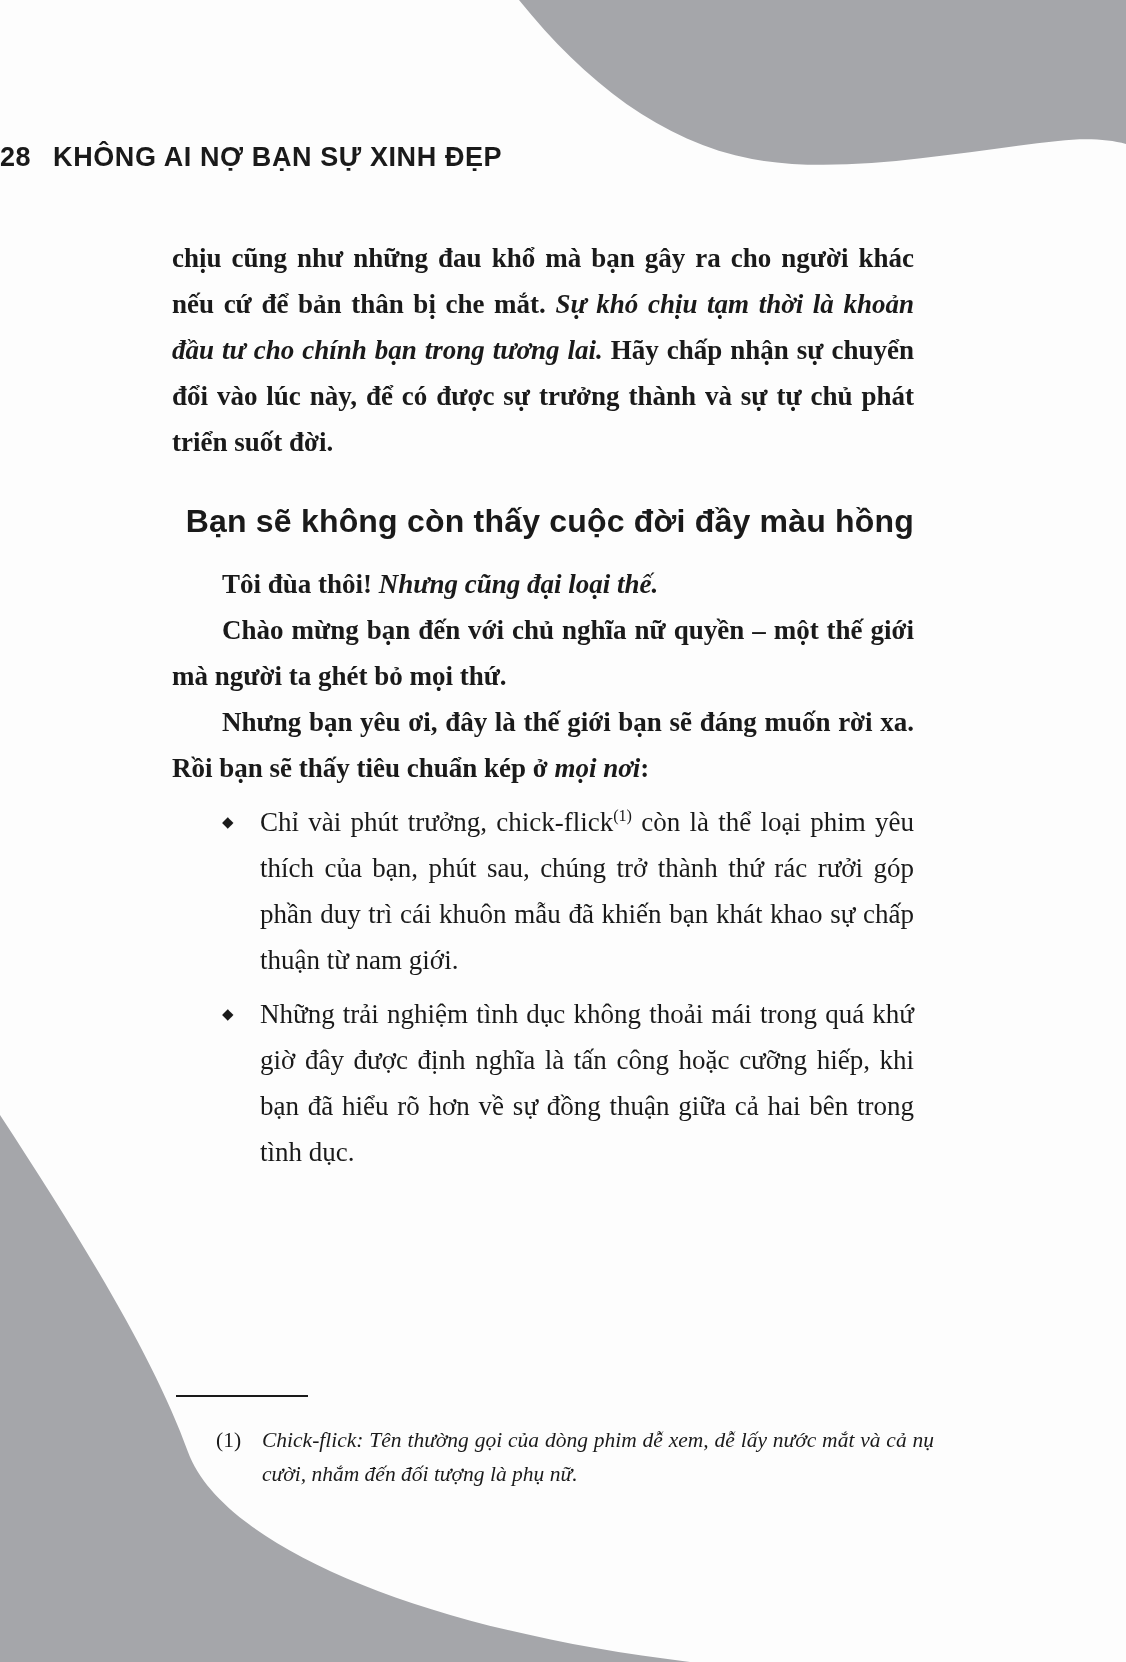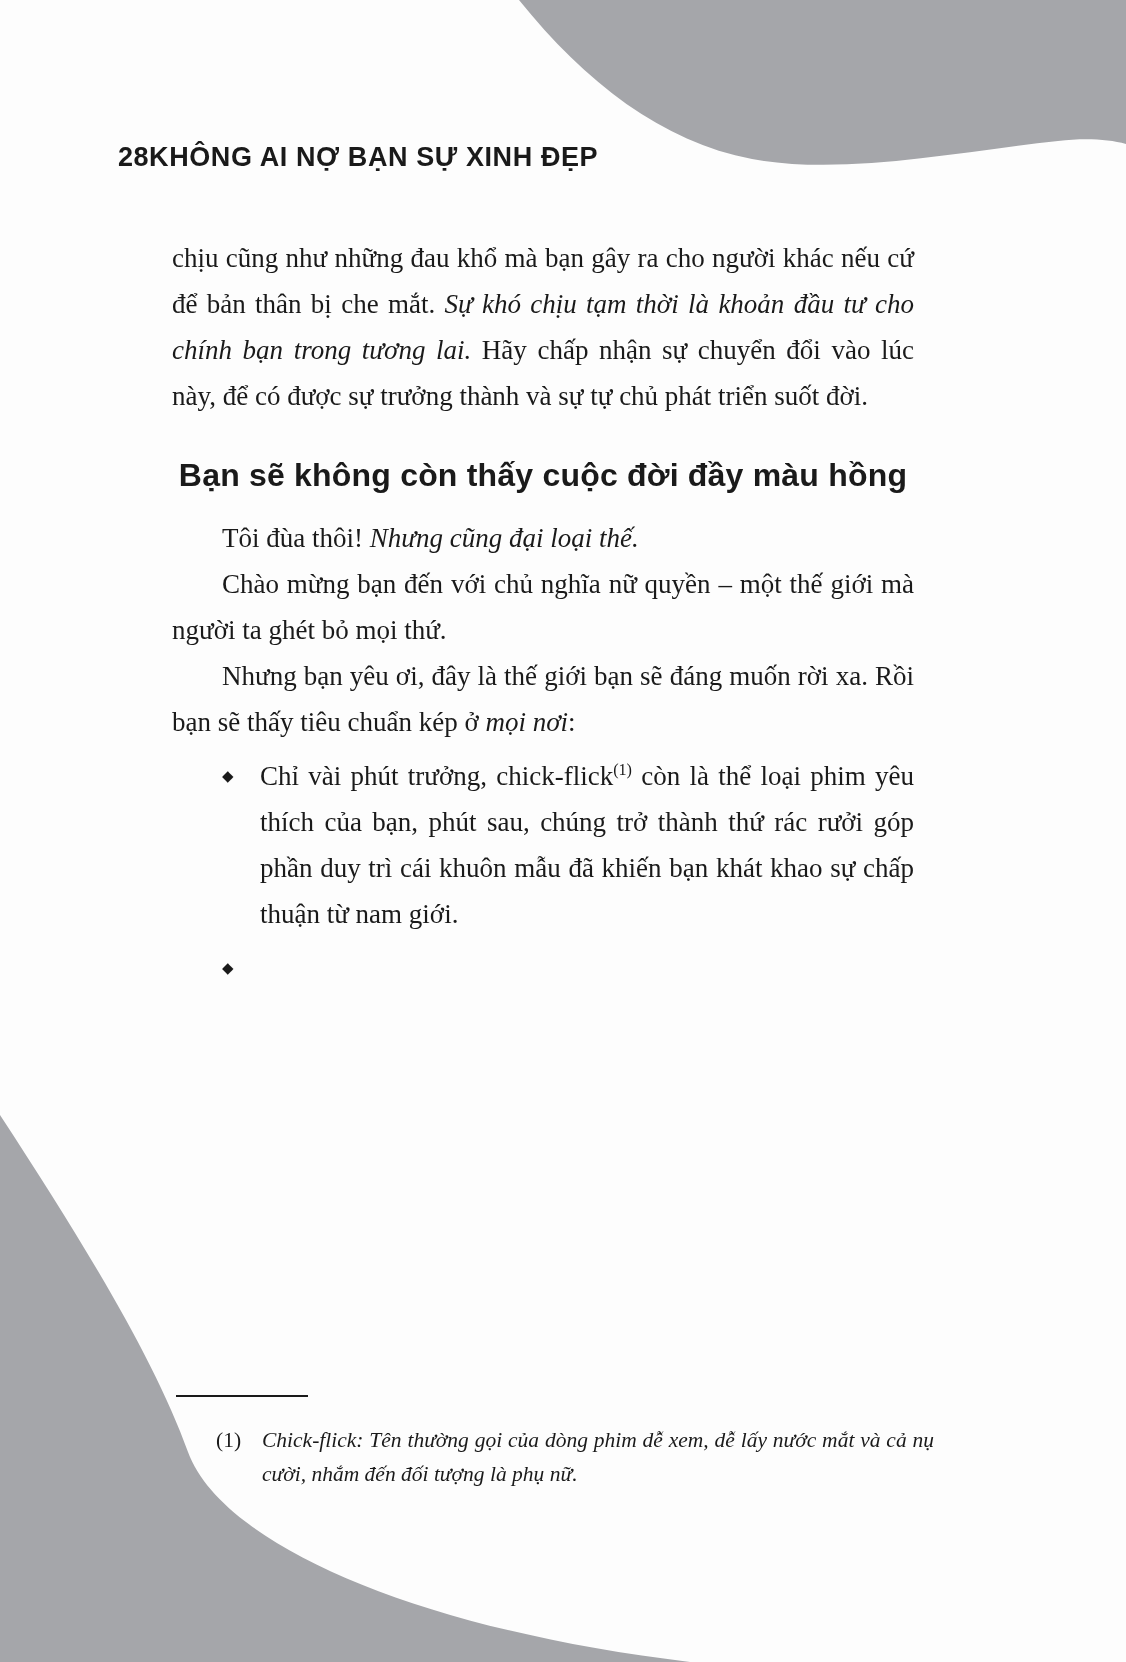--- a/index.html
+++ b/index.html
@@ -9,23 +9,23 @@
     position:relative;
     overflow:hidden;
     font-family:"Liberation Serif", serif;
     color:#1a1a1a;
   }
   .blob-layer{position:absolute;inset:0;z-index:0;pointer-events:none;}
   .page-content{position:relative;z-index:1;}
 
   .page-header{
     padding-top:142px;
-    margin-left:118px;
     display:flex;
     align-items:baseline;
+    gap:22px;
   }
   .page-number{
     font-family:"Liberation Sans", sans-serif;
     font-weight:bold;
     font-size:27px;
     letter-spacing:0.5px;
   }
   .running-title{
     font-family:"Liberation Sans", sans-serif;
     font-weight:bold;
@@ -34,30 +34,30 @@
   }
 
   .text-column{
     margin-left:172px;
     width:742px;
     margin-top:62px;
     font-size:27px;
     line-height:46px;
     text-align:justify;
   }
-  .para{margin:0;}
+  .para{margin:0;font-weight:bold;}
   .para.indent{text-indent:50px;}
   .para em{font-style:italic;}
   .section-heading{
     font-family:"Liberation Sans", sans-serif;
     font-weight:bold;
     font-size:32px;
     line-height:40px;
     margin:36px 0 20px 0;
-    text-align:center;
+    text-align:right;
     letter-spacing:0.2px;
   }
   .bullet-item{
     display:flex;
     margin-top:8px;
   }
   .bullet-marker{
     flex:0 0 38px;
     margin-left:50px;
     font-size:15px;
@@ -117,20 +117,21 @@
       <h2 class="section-heading">Bạn sẽ không còn thấy cuộc đời đầy màu hồng</h2>
       <p class="para indent"><span>Tôi đùa thôi! </span><em>Nhưng cũng đại loại thế.</em></p>
       <p class="para indent"><span>Chào mừng bạn đến với chủ nghĩa nữ quyền – một thế giới mà người ta ghét bỏ mọi thứ.</span></p>
       <p class="para indent"><span>Nhưng bạn yêu ơi, đây là thế giới bạn sẽ đáng muốn rời xa. Rồi bạn sẽ thấy tiêu chuẩn kép ở </span><em>mọi nơi</em><span>:</span></p>
       <div class="bullet-item">
         <span class="bullet-marker">◆</span>
         <div class="bullet-text"><span>Chỉ vài phút trưởng, chick-flick</span><sup>(1)</sup><span> còn là thể loại phim yêu thích của bạn, phút sau, chúng trở thành thứ rác rưởi góp phần duy trì cái khuôn mẫu đã khiến bạn khát khao sự chấp thuận từ nam giới.</span></div>
       </div>
       <div class="bullet-item">
         <span class="bullet-marker">◆</span>
+        <div class="bullet-text"><span>Những trải nghiệm tình dục không thoải mái trong quá khứ giờ đây được định nghĩa là tấn công hoặc cưỡng hiếp, khi bạn đã hiểu rõ hơn về sự đồng thuận giữa cả hai bên trong tình dục.</span></div>
       </div>
     </main>
 
   <div class="footnote-area">
     <hr class="footnote-divider">
     <div class="footnote">
       <span class="footnote-marker">(1)</span>
       <span class="footnote-text">Chick-flick: Tên thường gọi của dòng phim dễ xem, dễ lấy nước mắt và cả nụ cười, nhắm đến đối tượng là phụ nữ.</span>
     </div>
   </div>

